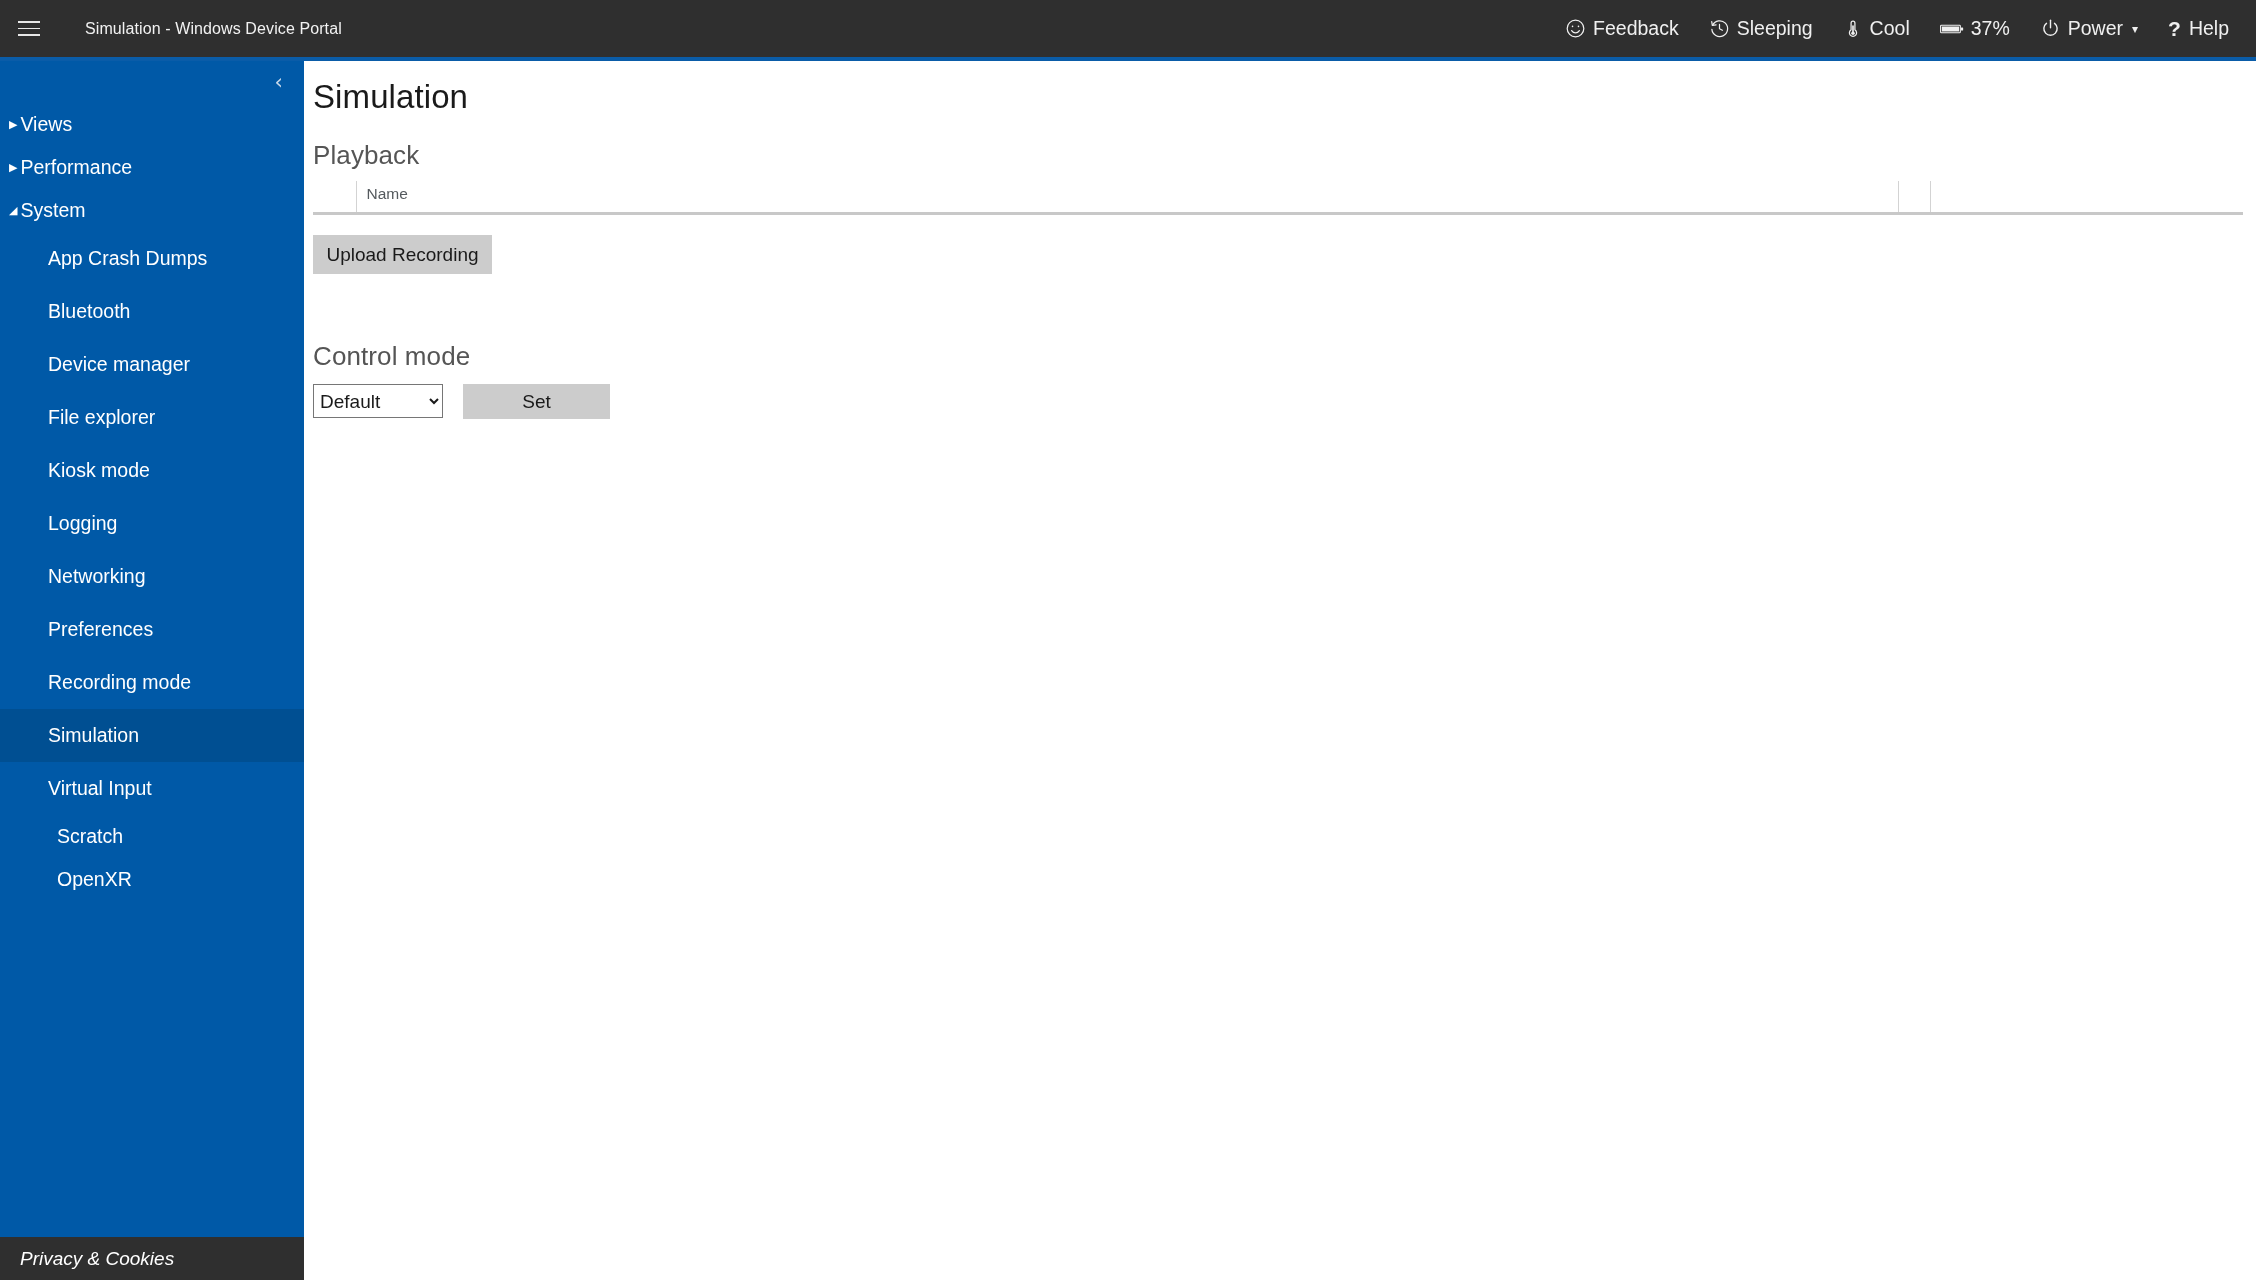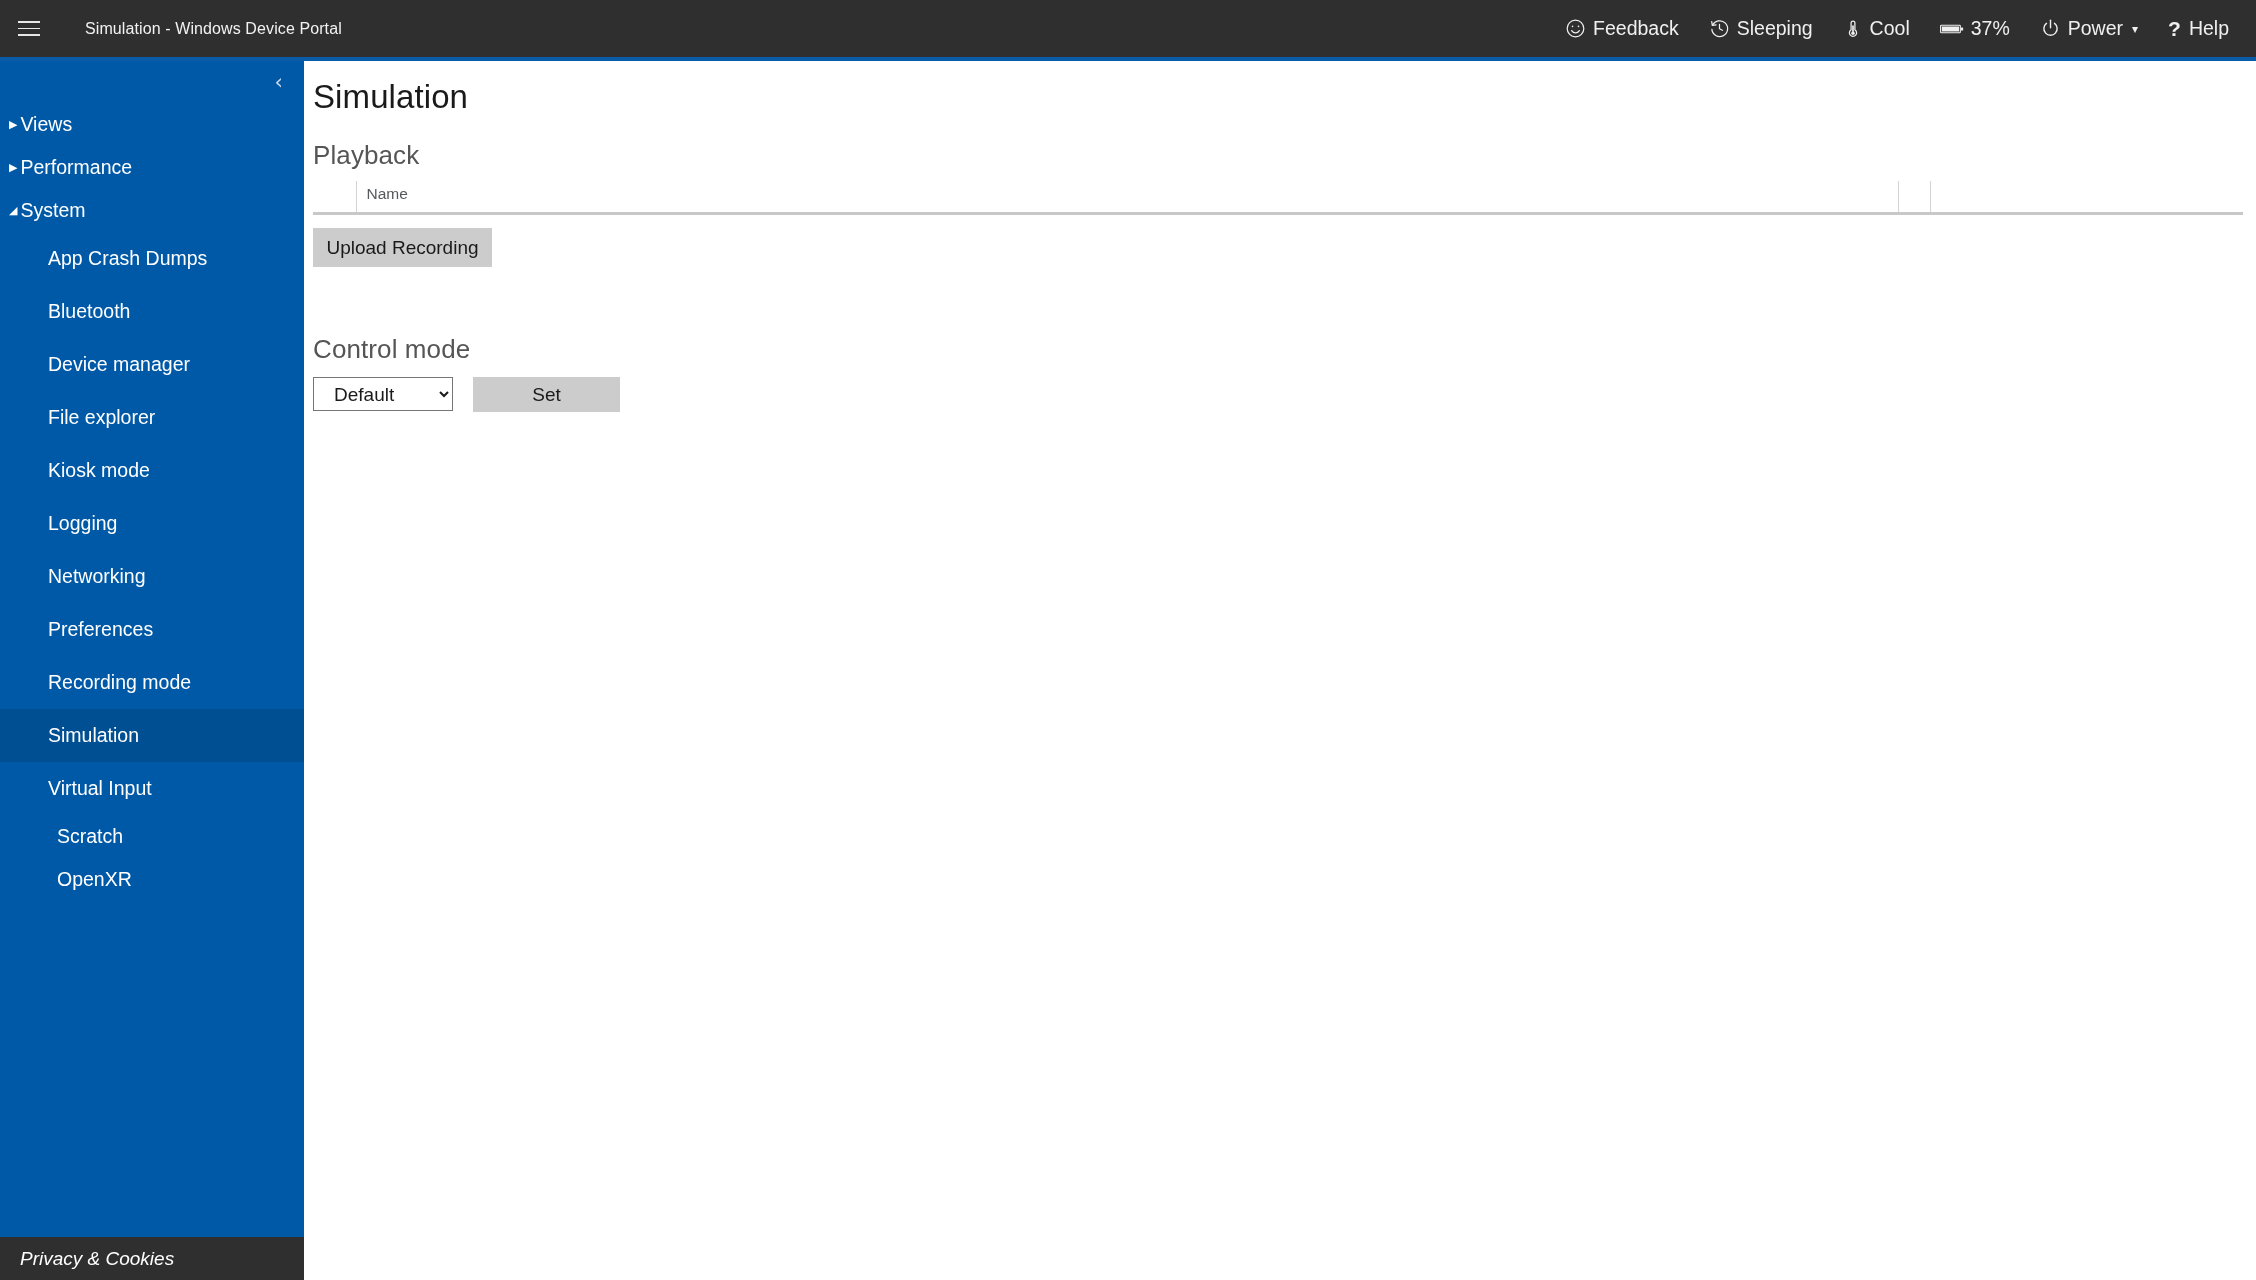--- a/index.html
+++ b/index.html
@@ -230,40 +230,40 @@
     font-family: "Liberation Sans", sans-serif;
     font-size: 19px;
     color: #1a1a1a;
     background: #cccccc;
     border: none;
     cursor: pointer;
     padding: 0;
   }
   .btn-upload {
     display: block;
-    margin: 13px 0 0 9px;
+    margin: 20px 0 0 9px;
     width: 179px;
     height: 39px;
     line-height: 39px;
     text-align: center;
   }
   .ctrl-row {
     display: flex;
     align-items: center;
     margin: 12px 0 0 9px;
   }
   select.cmode {
     font-family: "Liberation Sans", sans-serif;
     font-size: 19px;
     color: #1a1a1a;
     background: #ffffff;
     border: 1px solid #767676;
     height: 34px;
-    width: 140px;
-    padding: 0 16px;
+    width: 130px;
+    padding: 0 2px;
     cursor: pointer;
   }
   .btn-set {
     margin-left: 20px;
     width: 147px;
     height: 35px;
     line-height: 35px;
     text-align: center;
   }
 </style>

